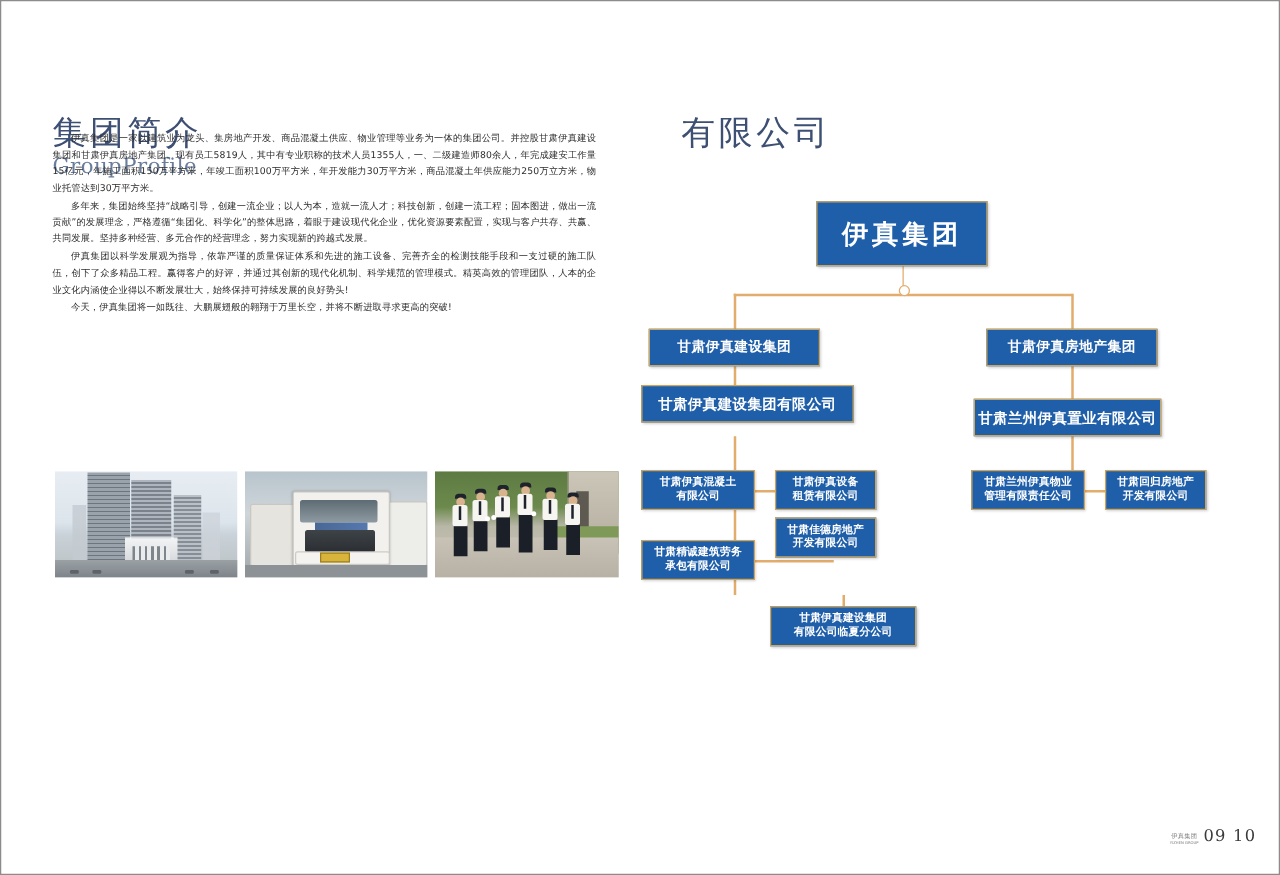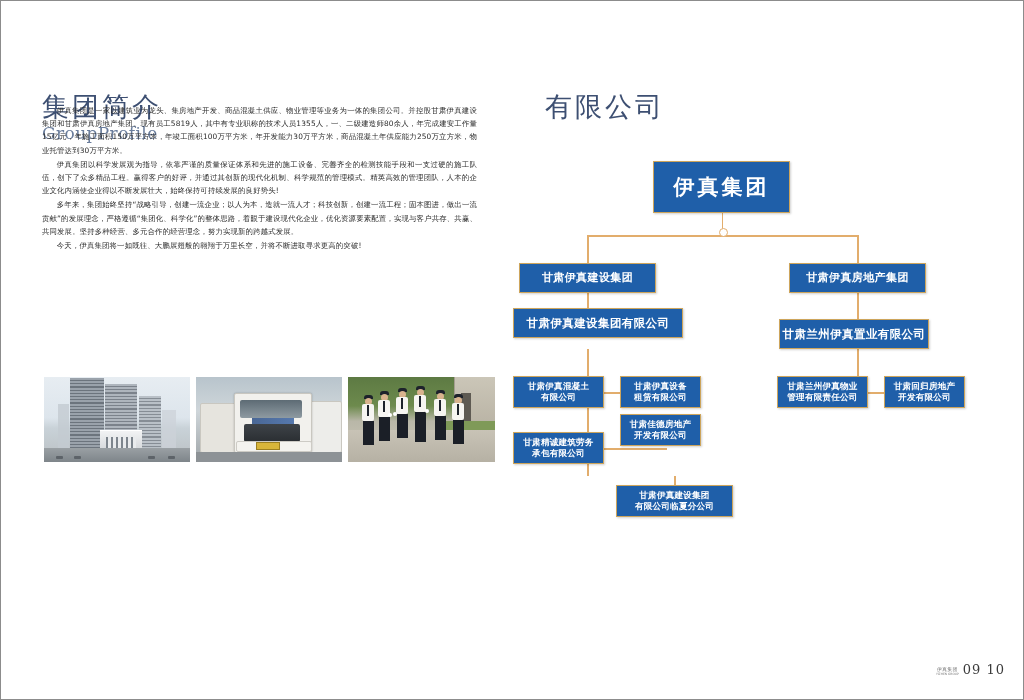--- a/index.html
+++ b/index.html
@@ -246,22 +246,22 @@
 
   <div class="left-page">
 
     <div class="section-head" style="left:41px; top:48px;">
       <div class="head-cn">集团简介</div>
       <div class="head-en">GroupProfile</div>
     </div>
 
     <div class="body-copy">
       <p>伊真集团是一家以建筑业为龙头、集房地产开发、商品混凝土供应、物业管理等业务为一体的集团公司。并控股甘肃伊真建设集团和甘肃伊真房地产集团。现有员工5819人，其中有专业职称的技术人员1355人，一、二级建造师80余人，年完成建安工作量15亿元，年施工面积150万平方米，年竣工面积100万平方米，年开发能力30万平方米，商品混凝土年供应能力250万立方米，物业托管达到30万平方米。</p>
+      <p>多年来，集团始终坚持“战略引导，创建一流企业；以人为本，造就一流人才；科技创新，创建一流工程；固本图进，做出一流贡献”的发展理念，严格遵循“集团化、科学化”的整体思路，着眼于建设现代化企业，优化资源要素配置，实现与客户共存、共赢、共同发展。坚持多种经营、多元合作的经营理念，努力实现新的跨越式发展。</p>
       <p>伊真集团以科学发展观为指导，依靠严谨的质量保证体系和先进的施工设备、完善齐全的检测技能手段和一支过硬的施工队伍，创下了众多精品工程。赢得客户的好评，并通过其创新的现代化机制、科学规范的管理模式。精英高效的管理团队，人本的企业文化内涵使企业得以不断发展壮大，始终保持可持续发展的良好势头!</p>
-      <p>多年来，集团始终坚持“战略引导，创建一流企业；以人为本，造就一流人才；科技创新，创建一流工程；固本图进，做出一流贡献”的发展理念，严格遵循“集团化、科学化”的整体思路，着眼于建设现代化企业，优化资源要素配置，实现与客户共存、共赢、共同发展。坚持多种经营、多元合作的经营理念，努力实现新的跨越式发展。</p>
       <p>今天，伊真集团将一如既往、大鹏展翅般的翱翔于万里长空，并将不断进取寻求更高的突破!</p>
     </div>
 
     <div class="photo-strip">
 
       <div class="photo photo-1">
         <div class="ph1-bg"></div>
         <div class="tower t-d"></div>
         <div class="tower t-a"></div>
         <div class="tower t-b"></div>

